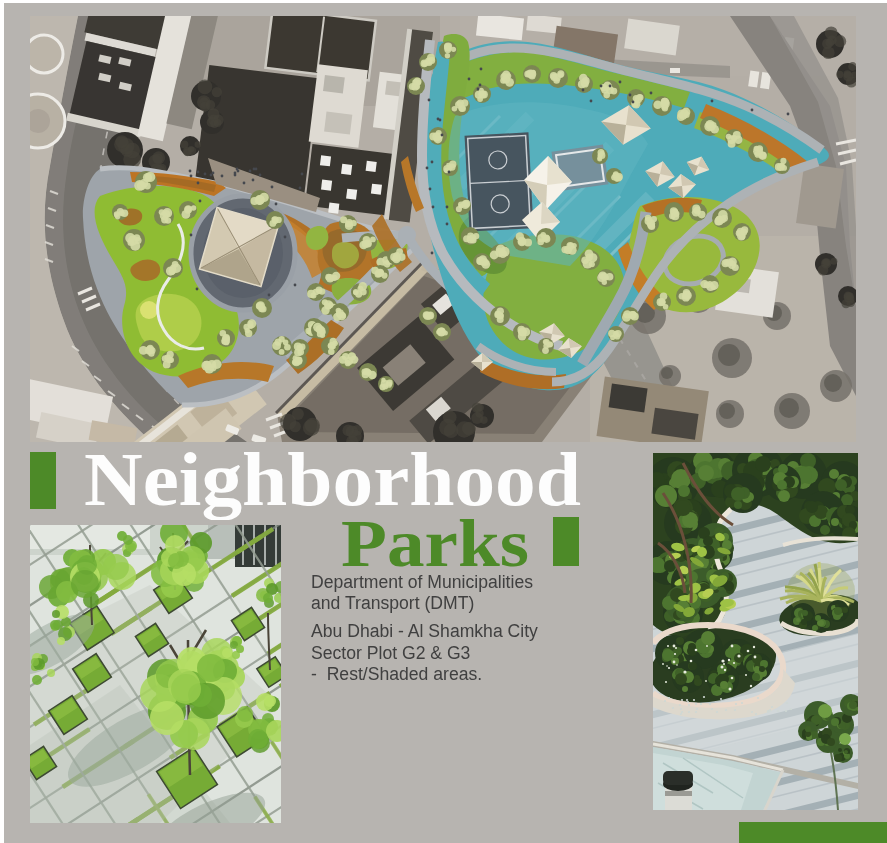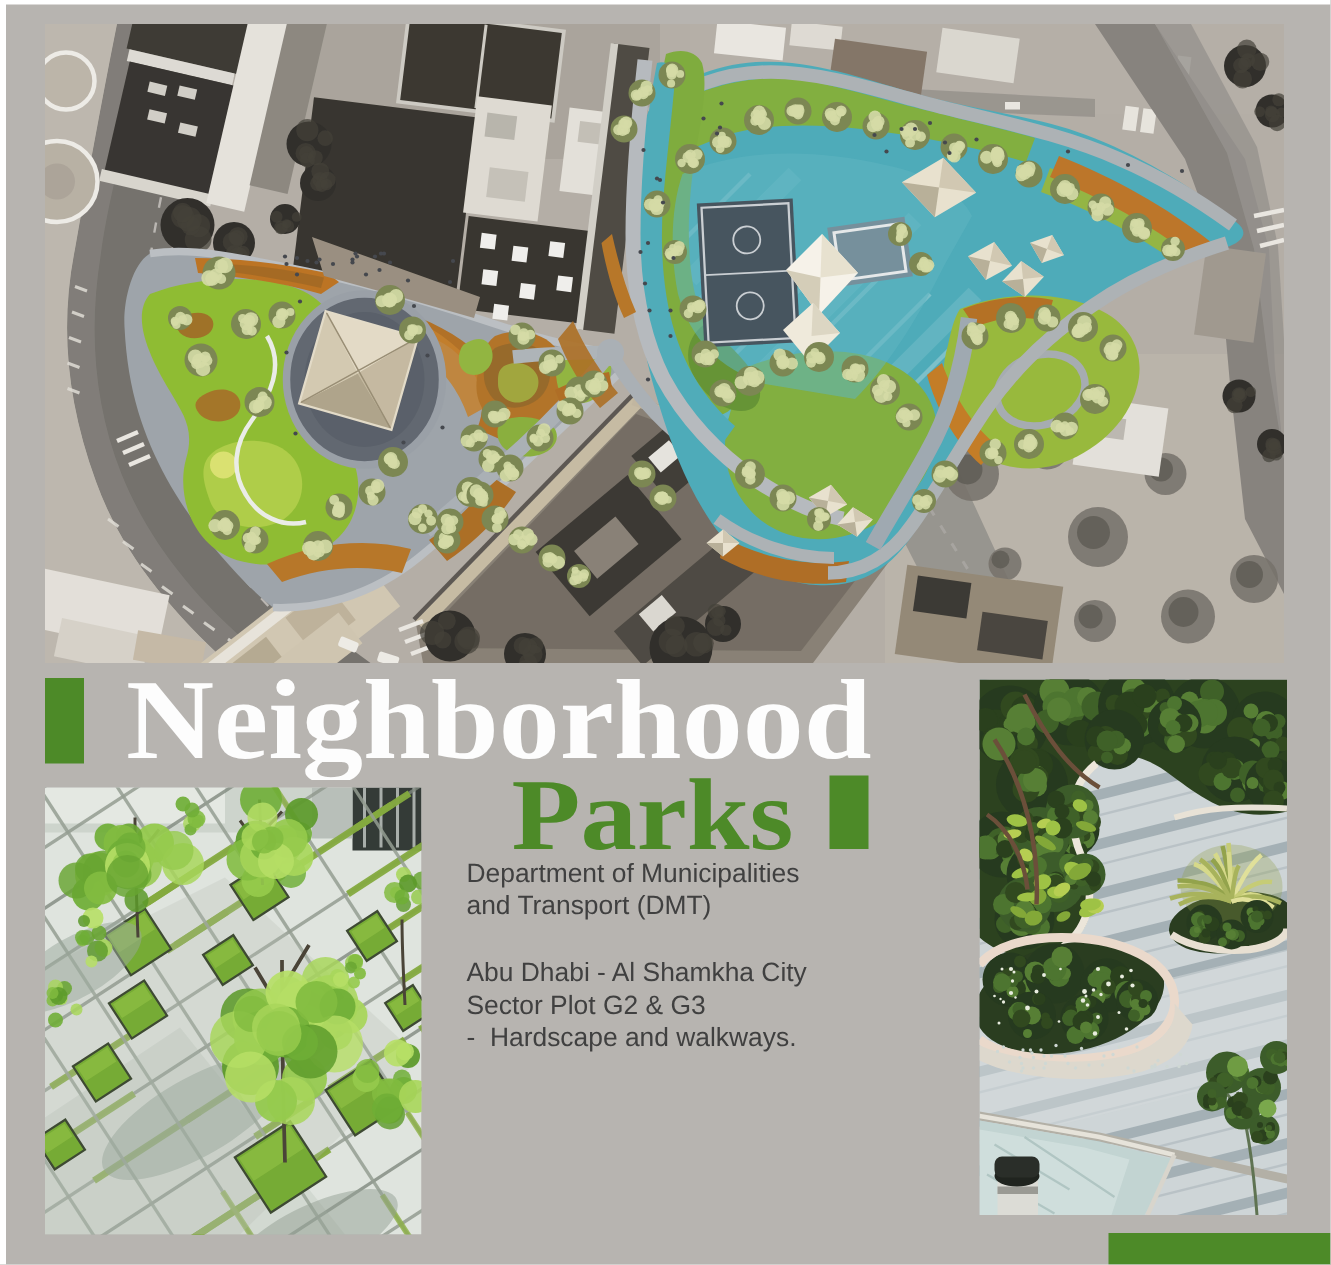--- a/index.html
+++ b/index.html
@@ -1256,24 +1256,24 @@
 <svg class="abs" style="left:330px;top:505px;" width="230" height="75">
 <text x="11" y="61" textLength="188" lengthAdjust="spacingAndGlyphs" font-family="Liberation Serif" font-size="68" font-weight="bold" fill="#4d8a28">Parks</text>
 </svg>
 
 <div class="abs" style="left:553px;top:517px;width:26px;height:49px;background:#4d8a28;"></div>
 
 <div class="abs" style="left:311px;top:572px;width:330px;color:#404040;font-size:17.6px;line-height:21.2px;">
 
 <div>Department of Municipalities<br>and Transport (DMT)</div>
 
-<div style="margin-top:24px;">Abu Dhabi - Al Shamkha City<br>Sector Plot G2 &amp; G3</div>
-
-
-<div>-&nbsp;&nbsp;Hardscape and walkways.</div>
+<div style="margin-top:7px;">Abu Dhabi - Al Shamkha City<br>Sector Plot G2 &amp; G3</div>
+
+
+<div>-&nbsp;&nbsp;Rest/Shaded areas.</div>
 </div>
 
 <div class="abs" style="left:30px;top:525px;width:251px;height:298px;"><svg width="251" height="298" viewBox="0 0 251 298">
 <rect width="251" height="298" fill="#dfe4de"></rect>
 
 <rect x="0" y="0" width="251" height="30" fill="#cdd4cc"></rect>
 <rect x="0" y="0" width="120" height="24" fill="#e4e8e2"></rect>
 
 <rect x="205" y="0" width="46" height="42" fill="#343b37"></rect>
 <g stroke="#a8aeaa" stroke-width="2">

